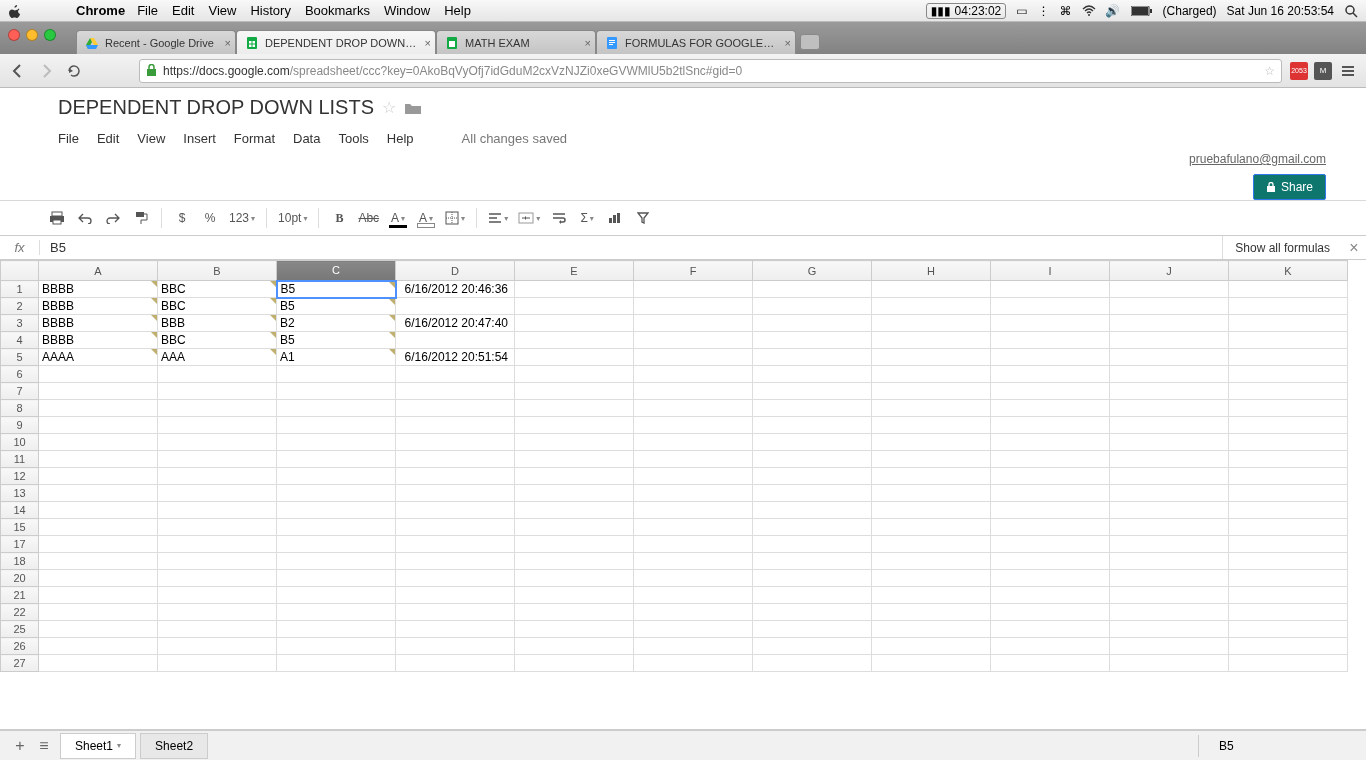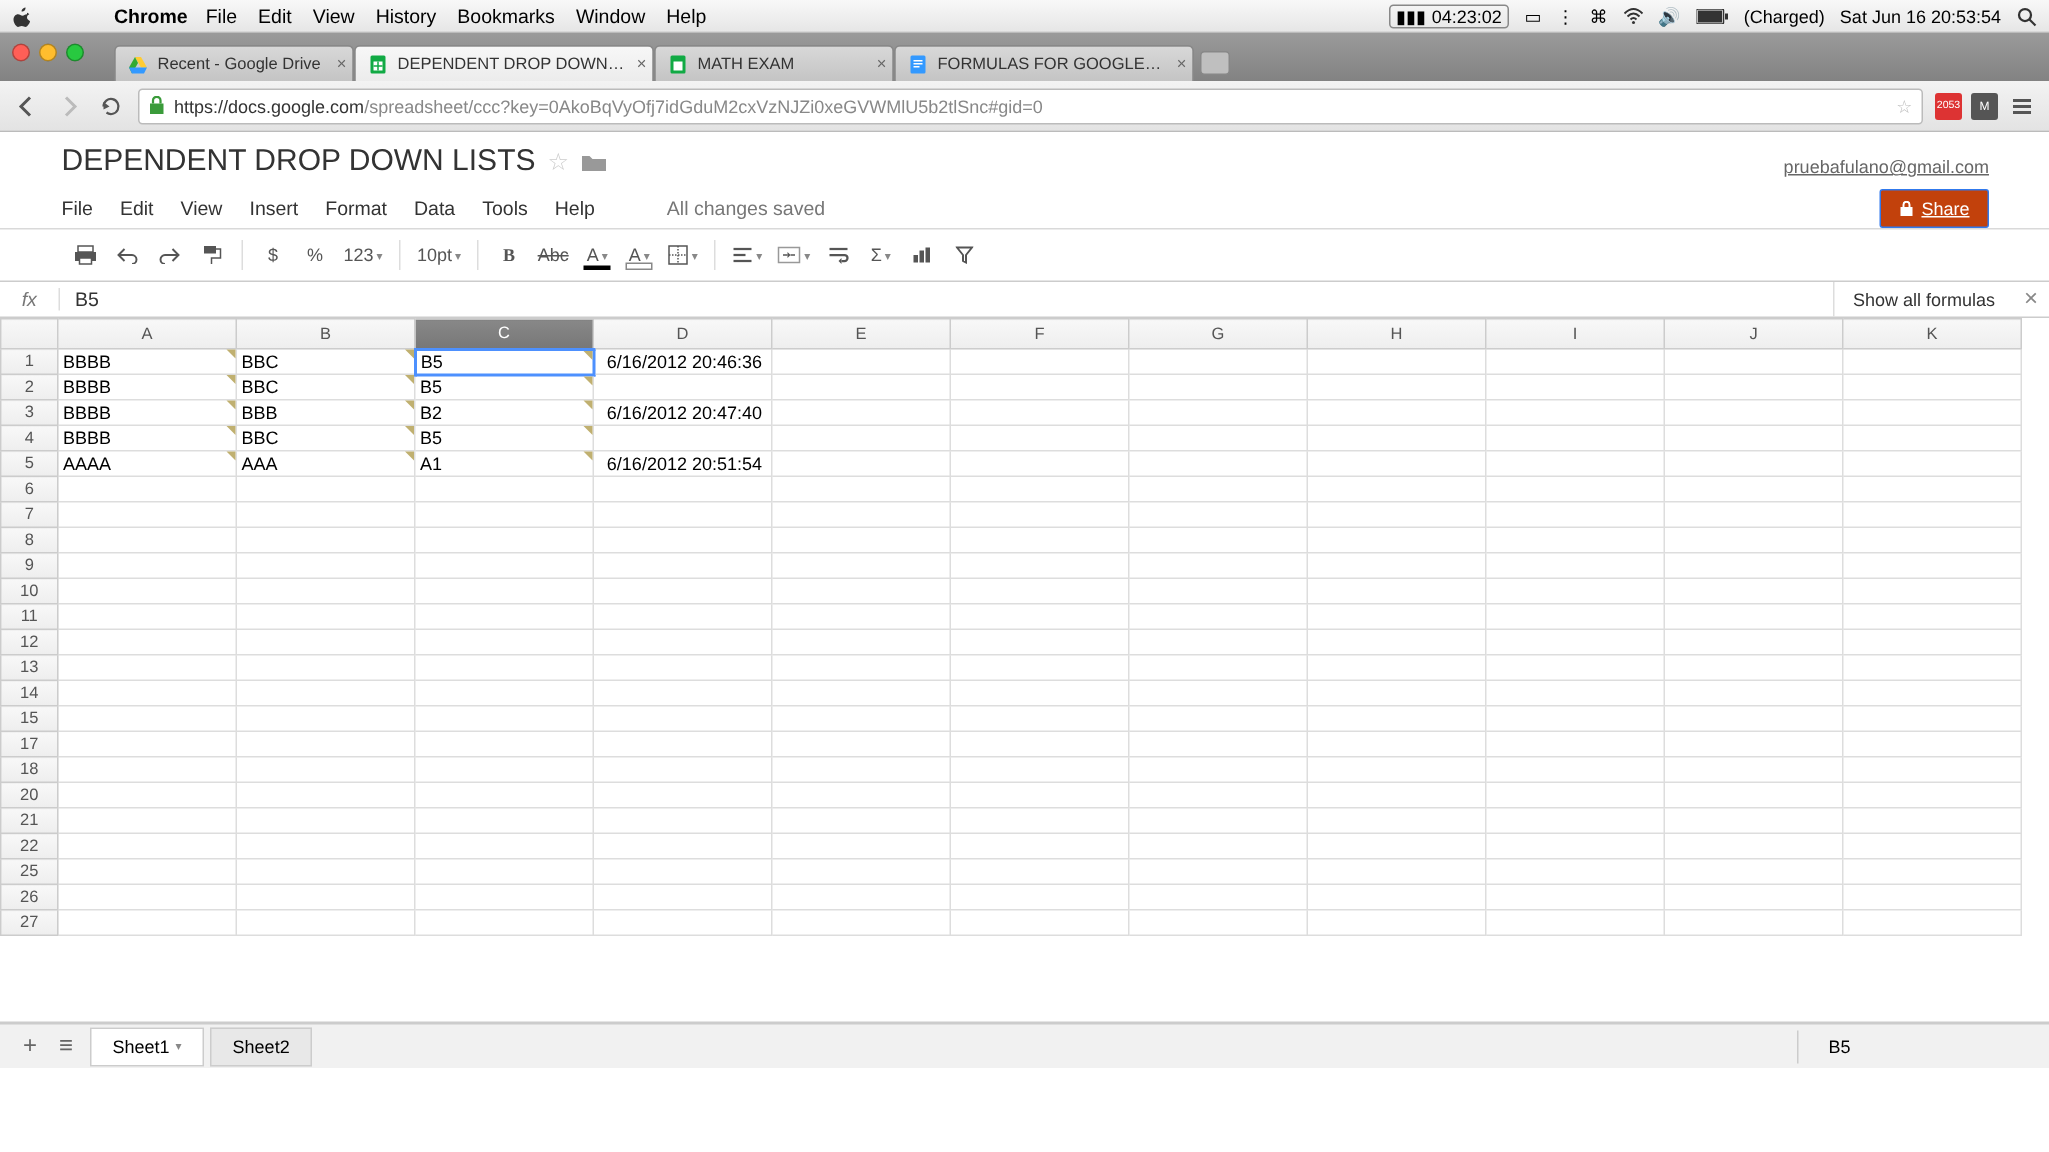--- a/index.html
+++ b/index.html
@@ -24,40 +24,40 @@
 .tab.active { background: linear-gradient(#f7f7f7, #ececec); }
 .tab .favicon { width: 14px; height: 14px; margin-right: 6px; flex-shrink: 0; }
 .tab .tabtitle { white-space: nowrap; overflow: hidden; text-overflow: ellipsis; }
 .tab .tab-x { position: absolute; right: 4px; font-size: 11px; color: #666; }
 .newtab { width: 20px; height: 16px; background: #bfbfbf; border: 1px solid #888; border-radius: 3px; margin-left: 4px; margin-bottom: 4px; }
 
 
 .chrome-toolbar { height: 34px; background: linear-gradient(#f3f3f3, #e3e3e3); border-bottom: 1px solid #bbb; display: flex; align-items: center; padding: 0 8px; gap: 8px; }
 .navbtn { width: 20px; height: 20px; display: flex; align-items: center; justify-content: center; color: #555; }
 .navbtn.disabled { color: #bbb; }
-.omnibox { flex: 1; height: 24px; background: #fff; border: 1px solid #bbb; border-radius: 3px; display: flex; align-items: center; padding: 0 6px; font-size: 12px; color: #333; }
+.omnibox { flex: 1; height: 24px; background: #fff; border: 1px solid #bbb; border-radius: 3px; display: flex; align-items: center; padding: 0 6px; font-size: 12px; color: #333; margin-left: 47px; }
 .omnibox .lock { color: #3a9b3a; margin-right: 6px; }
 .omnibox .urlhost { color: #333; }
 .omnibox .urlpath { color: #888; }
 .omnibox .star { margin-left: auto; color: #bbb; }
 .ext-icons { display: flex; gap: 6px; align-items: center; }
 .ext-icon { width: 18px; height: 18px; background: #ccc; border-radius: 2px; font-size: 8px; display: flex; align-items: center; justify-content: center; }
 .ext-cal { background: #d33; color: #fff; font-size: 7px; }
 .ext-m { background: #555; color: #fff; }
 
 
 .sheets-app { background: #fff; }
-.sheets-header { padding: 8px 40px 0 41px; display: flex; align-items: flex-end; }
+.sheets-header { padding: 8px 40px 0 58px; display: flex; align-items: flex-start; flex-direction: column; }
 .doc-title-row { display: flex; align-items: center; gap: 8px; }
 .doc-title { font-size: 20px; color: #333; }
 .doc-star { color: #ccc; font-size: 16px; }
 .doc-folder { color: #999; }
 .header-right { margin-left: auto; display: flex; flex-direction: column; align-items: flex-end; gap: 8px; }
 .user-email { font-size: 12px; color: #666; text-decoration: underline; }
-.share-btn { background: #c2410c; color: #fff; border: 1px solid #3079ed; border-radius: 2px; padding: 5px 12px; font-size: 12px; display: flex; align-items: center; gap: 5px; text-decoration: underline; }
+.share-btn { background: #0f766e; color: #fff; border: 1px solid #3079ed; border-radius: 2px; padding: 5px 12px; font-size: 12px; display: flex; align-items: center; gap: 5px; }
 
 .sheets-menus { padding: 4px 0 6px 45px; display: flex; align-items: center; gap: 18px; font-size: 13px; color: #333; }
 .sheets-menus .status { margin-left: 30px; color: #777; }
 
 
 .sheets-toolbar { height: 36px; border-top: 1px solid #d9d9d9; border-bottom: 1px solid #ccc; display: flex; align-items: center; padding: 0 10px 0 45px; gap: 4px; }
 .tbtn { min-width: 24px; height: 24px; display: flex; align-items: center; justify-content: center; color: #555; font-size: 12px; border-radius: 2px; padding: 0 3px; }
 .tsep { width: 1px; height: 20px; background: #ddd; margin: 0 4px; }
 .tbtn .dd { font-size: 8px; margin-left: 2px; color: #888; }
 .tbtn.bold { font-weight: bold; font-family: serif; }

